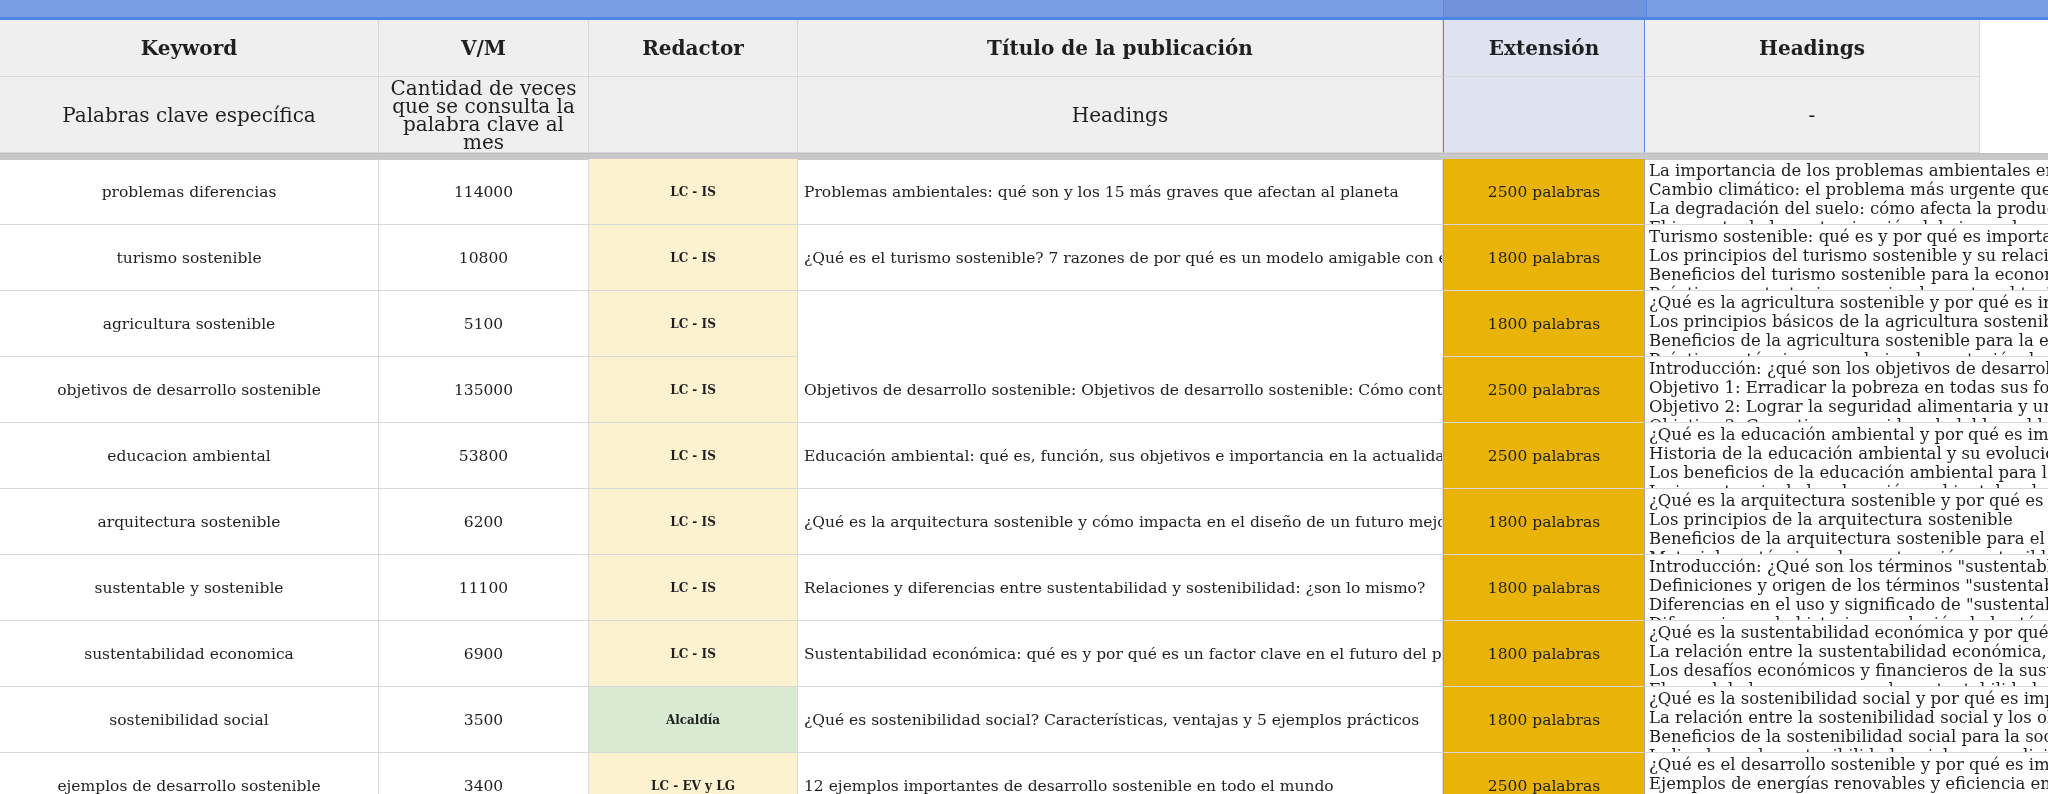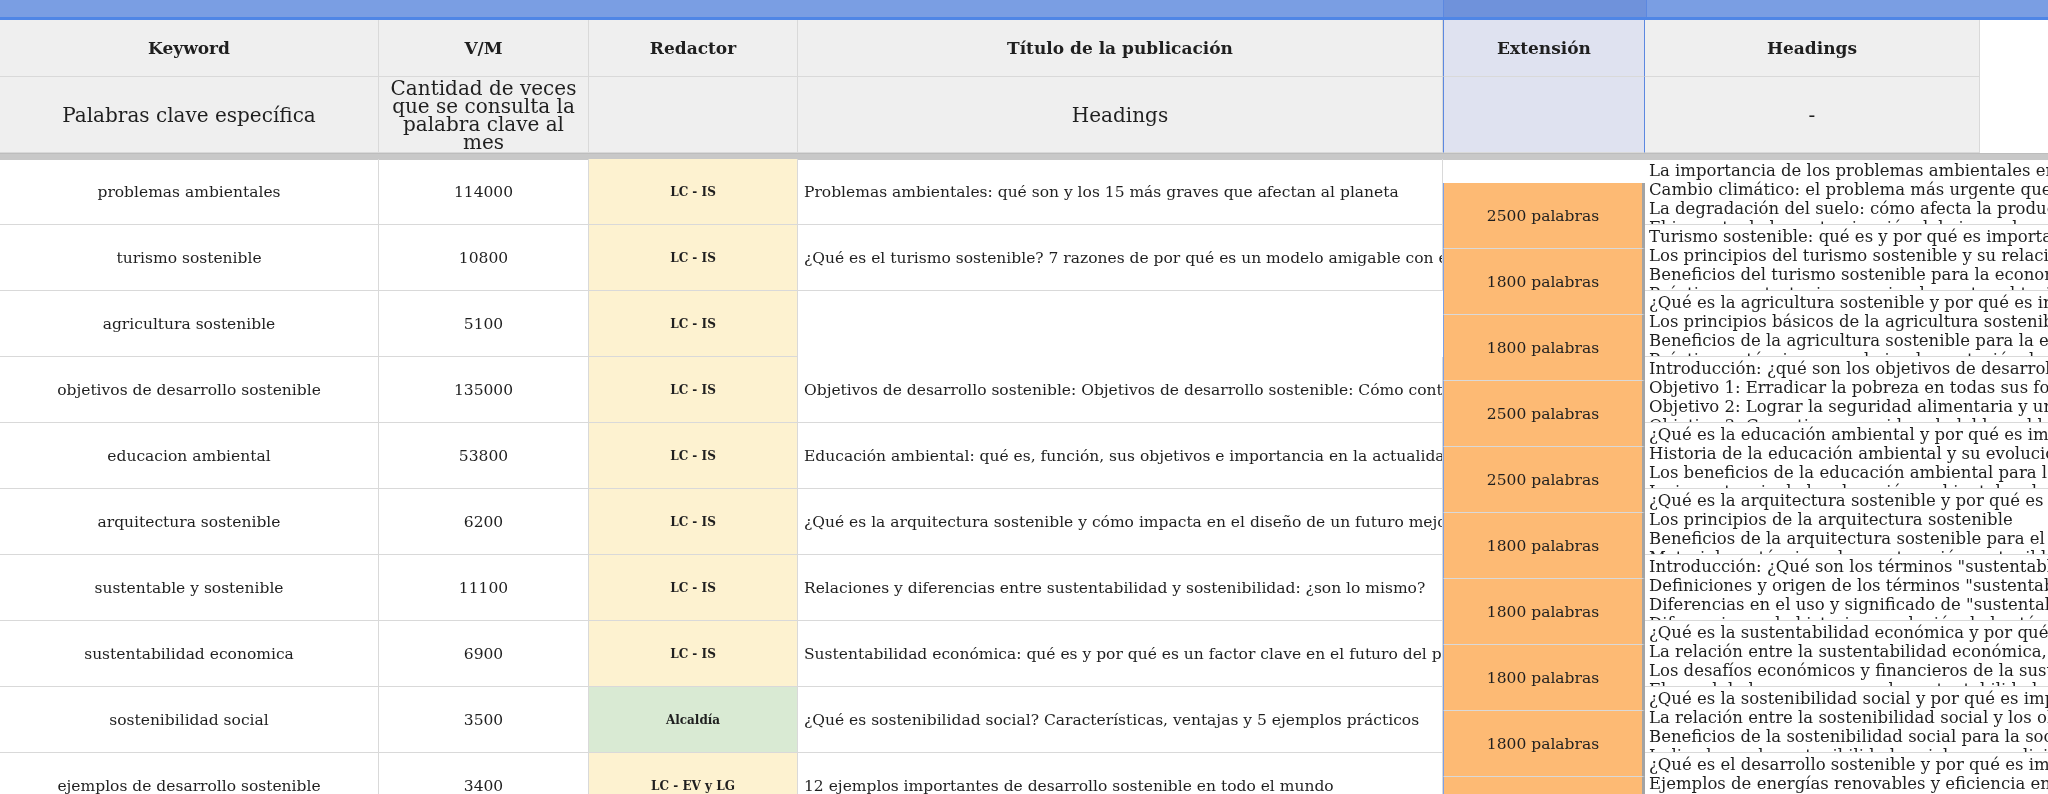--- a/index.html
+++ b/index.html
@@ -22,37 +22,37 @@
   .cell {
     position:absolute; top:0; height:100%;
     box-sizing:border-box;
     border-right:1px solid #d9d9d9;
     border-bottom:1px solid #d9d9d9;
     display:flex; align-items:center; justify-content:center;
     text-align:center; overflow:hidden;
     font-size:15.5px; line-height:18px;
   }
   .hdr .cell { background:#efefef; }
-  .hdr1 .cell { font-weight:bold; font-size:17px; }
+  .hdr1 .cell { font-weight:bold; font-size:20px; }
   .hdr2 .cell { font-size:20px; padding:0 6px; }
   .c-kw  { left:0; width:379px; }
   .c-vm  { left:379px; width:210px; }
   .c-red { left:589px; width:209px; }
   .c-tit { left:798px; width:645px; }
   .c-ext { left:1443px; width:202px; }
   .c-hd  { left:1645px; width:420px; }
 
   .hdr .c-ext { background:#dfe2f0; border-left:1px solid #5c88e0; border-right:1px solid #5c88e0; }
   .freeze {
     position:absolute; left:0; top:133px; width:2048px; height:6px;
     background:#c8c8c8; border-top:1px solid #bdbdbd;
   }
   .data .c-tit { justify-content:flex-start; text-align:left; padding-left:6px; white-space:nowrap; }
   .data .c-red { font-weight:bold; font-size:12px; }
-  .data .c-ext { background:#fdba74; border-left:1px solid #7da0e4; border-right:3px solid #a3a3a3;margin-top:24px; }
+  .data .c-ext { background:#eab308; border-left:1px solid #7da0e4; border-right:1px solid #a3a3a3; }
   .data .c-hd {
     display:block; text-align:left; padding:2px 0 0 4px;
     white-space:nowrap; font-size:16.5px; line-height:19px;
     border-right:none;
   }
   .data .c-hd div { overflow:hidden; }
   .red-yellow { background:#fdf2d0; }
   .red-green { background:#d9ead3; }
 </style>
 </head>
@@ -78,21 +78,21 @@
     <div class="cell c-vm">Cantidad de veces que se consulta la palabra clave al mes</div>
     <div class="cell c-red"></div>
     <div class="cell c-tit">Headings</div>
     <div class="cell c-ext"></div>
     <div class="cell c-hd" style="width:335px">-</div>
   </div>
   <div class="freeze"></div>
 
   <div id="data-rows">
   <div class="row data" style="top: 139px; height: 66px;">
-    <div class="cell c-kw">problemas ambientales</div>
+    <div class="cell c-kw">problemas diferencias</div>
     <div class="cell c-vm">114000</div>
     <div class="cell c-red red-yellow">LC - IS</div>
     <div class="cell c-tit">Problemas ambientales: qué son y los 15 más graves que afectan al planeta</div>
     <div class="cell c-ext">2500 palabras</div>
     <div class="cell c-hd">
           <div>La importancia de los problemas ambientales en el sigl</div>
           <div>Cambio climático: el problema más urgente que enfren</div>
           <div>La degradación del suelo: cómo afecta la producción d</div>
           <div>El impacto de la contaminación del aire en la salud hu</div>
         </div>

